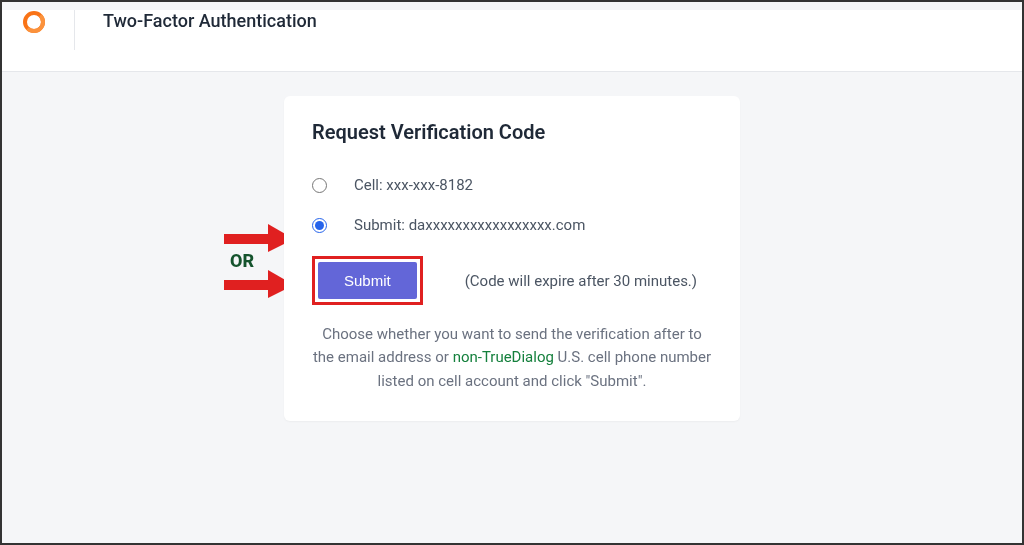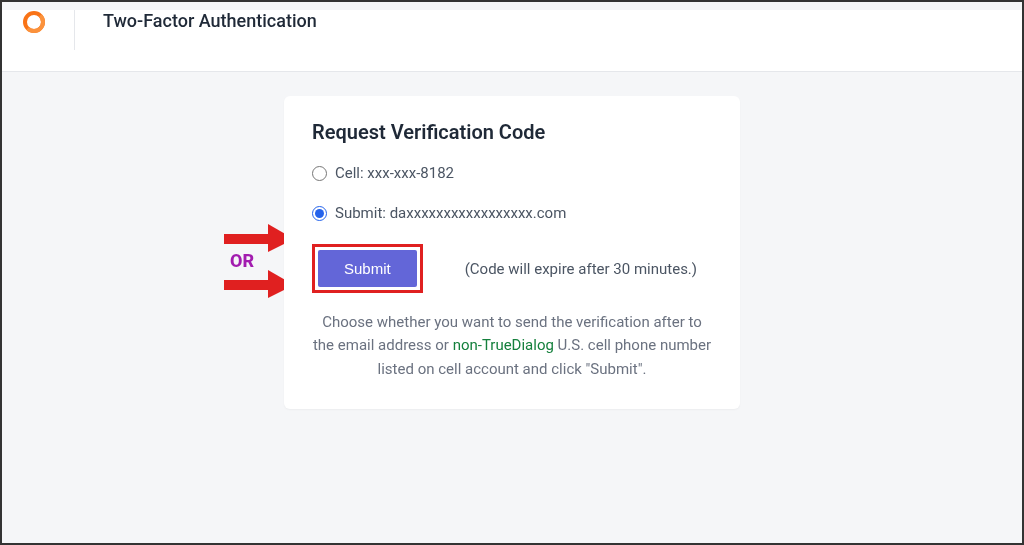--- a/index.html
+++ b/index.html
@@ -48,29 +48,30 @@
       width: 456px;
       border-radius: 6px;
       padding: 24px 28px 28px 28px;
       box-shadow: 0 1px 2px rgba(0,0,0,0.04);
       position: relative;
     }
     .card-title {
       font-size: 20px;
       font-weight: 600;
       color: #1f2937;
-      margin-bottom: 20px;
+      margin-bottom: 32px;
     }
     .radio-group {
       margin-bottom: 10px;
     }
     .radio-row {
       display: flex;
       align-items: center;
       margin-bottom: 22px;
+      gap: 19px;
     }
     .radio-row input[type="radio"] {
       width: 15px;
       height: 15px;
       margin-right: 8px;
       accent-color: #2563eb;
     }
     .radio-row label {
       font-size: 15px;
       color: #4b5563;
@@ -112,21 +113,21 @@
       font-weight: 400;
       color: #15803d;
     }
     .annotation {
       position: absolute;
       left: 222px;
       display: flex;
       align-items: center;
     }
     .annotation-1 { top: 152px; }
-    .annotation-or { top: 178px; left: 228px; font-weight: 800; color: #a21caf; font-size: 18px; position: absolute; }
+    .annotation-or { top: 178px; left: 228px; font-weight: 800; color: #14532d; font-size: 18px; position: absolute; }
     .annotation-2 { top: 198px; }
     .arrow {
       width: 70px;
       height: 28px;
     }
     .arrow svg { display: block; }
   </style>
 </head>
 <body>
 

